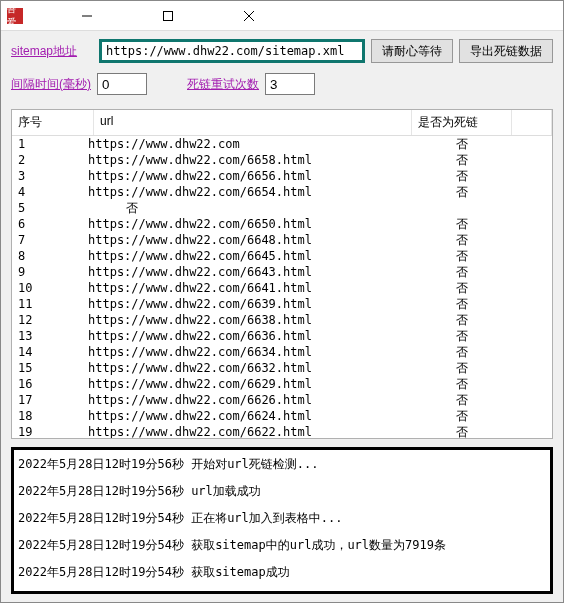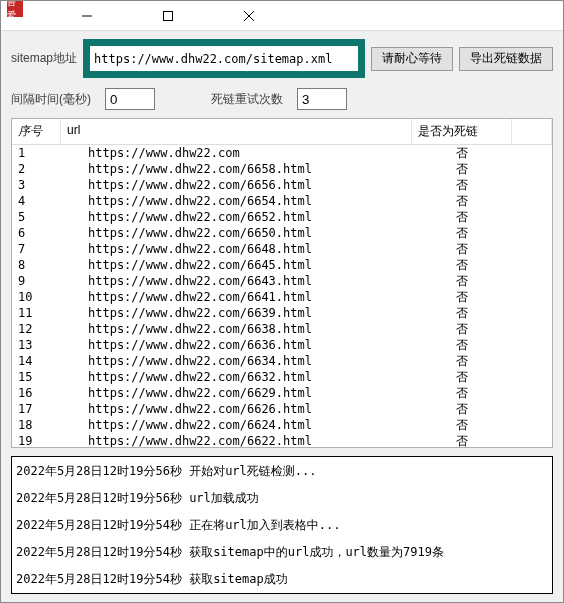--- a/index.html
+++ b/index.html
@@ -1,43 +1,43 @@
 <!DOCTYPE html>
 <html><head>
 <meta charset="utf-8">
 <style>
 * { box-sizing: border-box; margin: 0; padding: 0; }
 body { font-family: "Microsoft YaHei", SimSun, sans-serif; font-size: 12px; background: #f0f0f0; width: 564px; height: 603px; overflow: hidden; border: 1px solid #888; display: flex; flex-direction: column; }
-.titlebar { height: 30px; background: #fff; display: flex; align-items: flex-start; padding-left: 6px; border-bottom: 1px solid #ddd; gap: 35px; }
+.titlebar { height: 30px; background: #fff; display: flex; align-items: center; padding-left: 6px; border-bottom: 1px solid #ddd; gap: 35px; }
 .titlebar .app-icon { width: 16px; height: 16px; background: #c62828; color: #fff; font-size: 9px; display: flex; align-items: center; justify-content: center; margin-right: 6px; }
 .titlebar .title { flex: 1; color: #000; }
 .titlebar .winbtn { width: 46px; height: 30px; display: flex; align-items: center; justify-content: center; color: #000; }
 .titlebar .winbtn svg { width: 10px; height: 10px; }
 .content { padding: 8px 10px; background: #f0f0f0; display: flex; flex-direction: column; flex: 1; overflow: hidden; }
 .row1 { display: flex; align-items: center; gap: 6px; margin-bottom: 10px; }
-.lbl { color: #404040; white-space: nowrap; }
-.url-input { flex: 1; height: 39px; border: 7px solid #0f766e; background: #fff; padding: 0 4px; font-family: Consolas, monospace; font-size: 12px; }
+.lbl { color: #a21caf; white-space: nowrap; text-decoration: underline; }
+.url-input { flex: 1; height: 24px; border: 3px solid #0f766e; background: #fff; padding: 0 4px; font-family: Consolas, monospace; font-size: 12px; margin-left: 16px; }
 .btn { height: 24px; border: 1px solid #979797; background: #e1e1e1; padding: 0 10px; cursor: pointer; font-size: 12px; white-space: nowrap; }
-.row2 { display: flex; align-items: center; gap: 14px; margin-bottom: 8px; }
+.row2 { display: flex; align-items: center; gap: 6px; margin-bottom: 14px; }
 .num-input { width: 50px; height: 22px; border: 1px solid #7a7a7a; background: #fff; padding: 0 4px; }
 .table-wrap { border: 1px solid #b0b0b0; background: #fff; height: 330px; overflow: hidden; display: flex; flex-direction: column; }
 .thead { display: flex; border-bottom: 1px solid #ddd; }
 .th { padding: 4px 6px; border-right: 1px solid #e5e5e5; color: #000; background: #fff; }
-.th.c1 { width: 49px; font-style: italic; }
+.th.c1 { width: 82px; }
 .th.c2 { flex: 1; }
 .th.c3 { width: 100px; }
 .th.c4 { width: 40px; }
 .tbody { flex: 1; overflow-y: auto; font-family: SimSun, monospace; }
 .tr { display: flex; height: 16px; line-height: 16px; }
 .td { padding: 0 6px; white-space: nowrap; }
 .td.c1 { width: 70px; }
 .td.c2 { flex: 1; }
 .td.c3 { width: 100px; text-align: center; }
 .td.c4 { width: 40px; }
-.log-box { border: 1px solid #000000; background: #fff; flex: 1; margin-top: 8px; overflow-y: auto; padding: 6px 4px; font-family: SimSun, monospace; }
+.log-box { border: 3px solid #000000; background: #fff; flex: 1; margin-top: 8px; overflow-y: auto; padding: 6px 4px; font-family: SimSun, monospace; }
 .log-line { margin-bottom: 10px; white-space: nowrap; }
 .spacer20 { width: 28px; }
 ::-webkit-scrollbar { width: 17px; background: #f0f0f0; }
 ::-webkit-scrollbar-thumb { background: #cdcdcd; border: 1px solid #a6a6a6; }
 ::-webkit-scrollbar-button { background: #f0f0f0; height: 17px; border: 1px solid #ccc; }
 </style>
 </head>
 <body>
 
 <div class="titlebar">
@@ -104,21 +104,20 @@
           <div class="td c4"></div>
         </div>
         <div class="tr">
           <div class="td c1">4</div>
           <div class="td c2">https://www.dhw22.com/6654.html</div>
           <div class="td c3">否</div>
           <div class="td c4"></div>
         </div>
         <div class="tr">
           <div class="td c1">5</div>
-          <div class="td c2">https://www.dhw22.com/6652.html</div>
           <div class="td c3">否</div>
           <div class="td c4"></div>
         </div>
         <div class="tr">
           <div class="td c1">6</div>
           <div class="td c2">https://www.dhw22.com/6650.html</div>
           <div class="td c3">否</div>
           <div class="td c4"></div>
         </div>
         <div class="tr">

